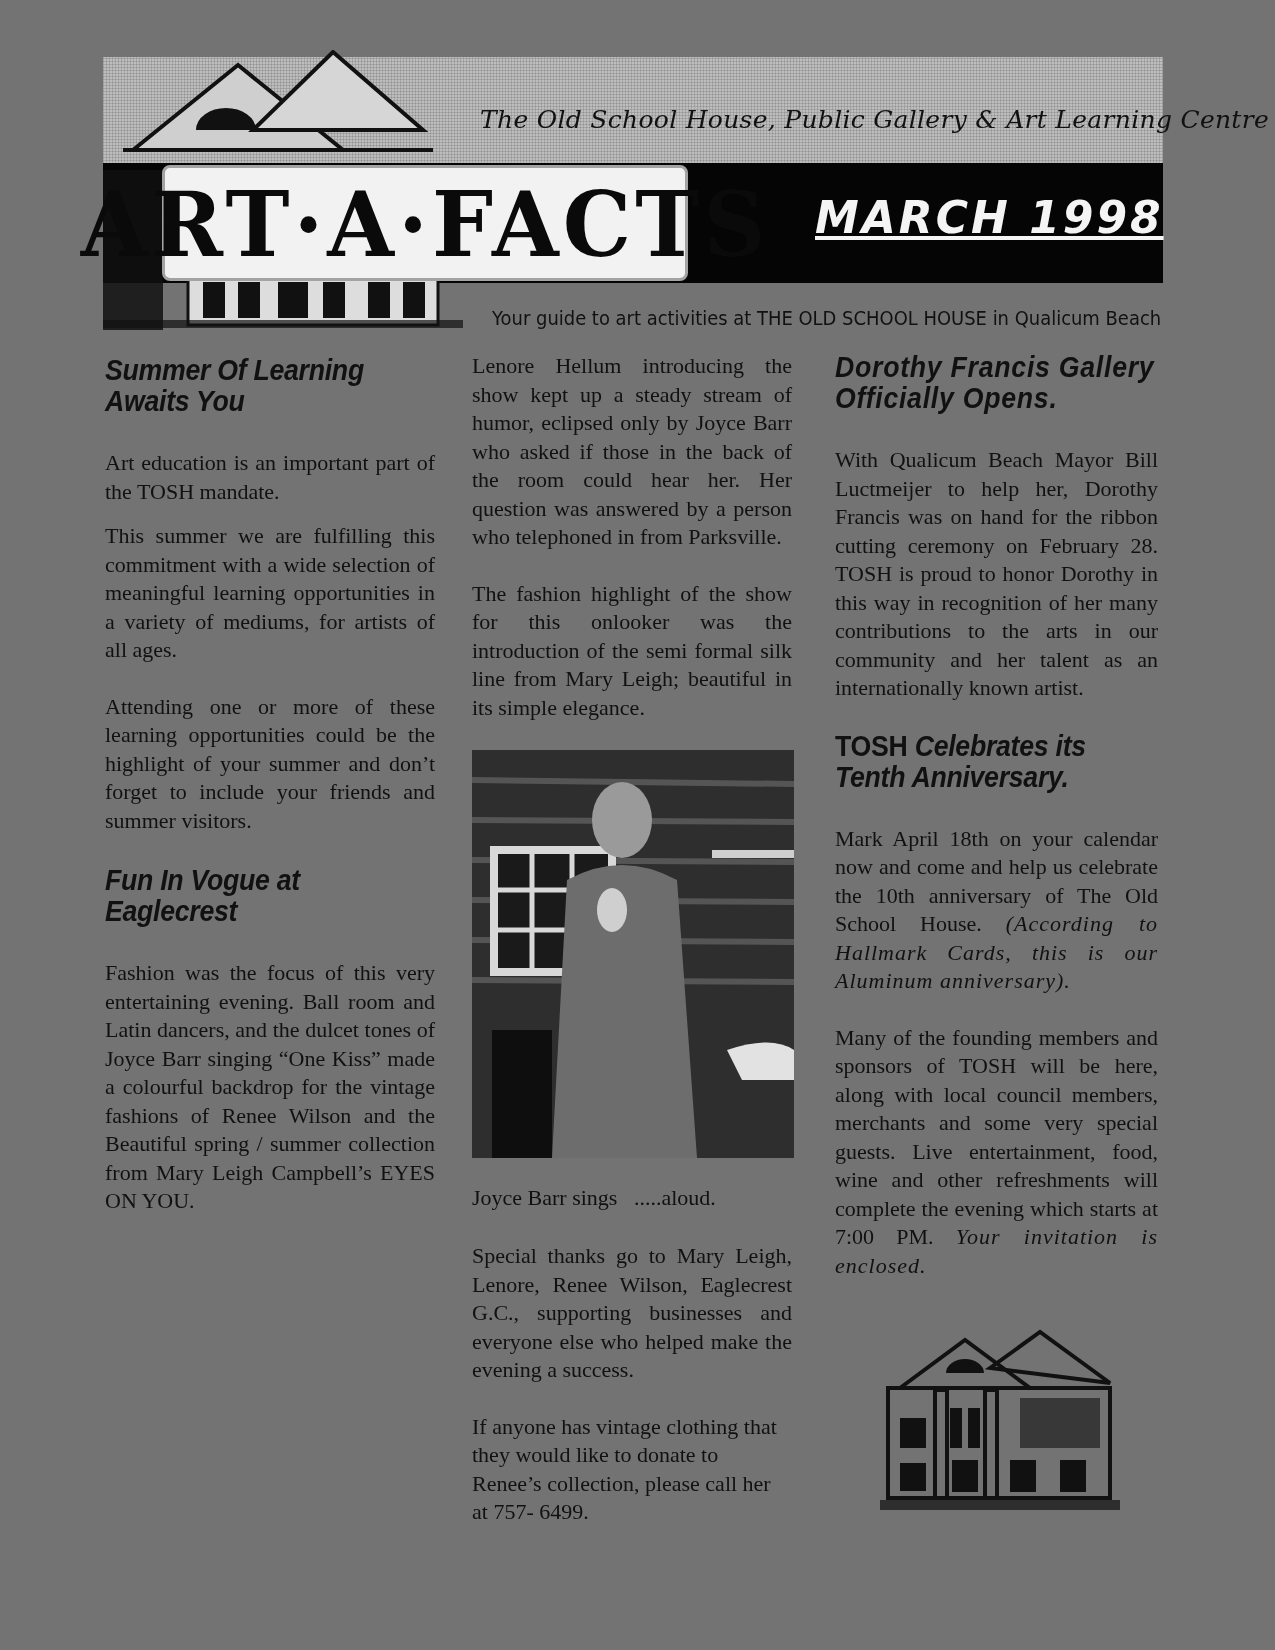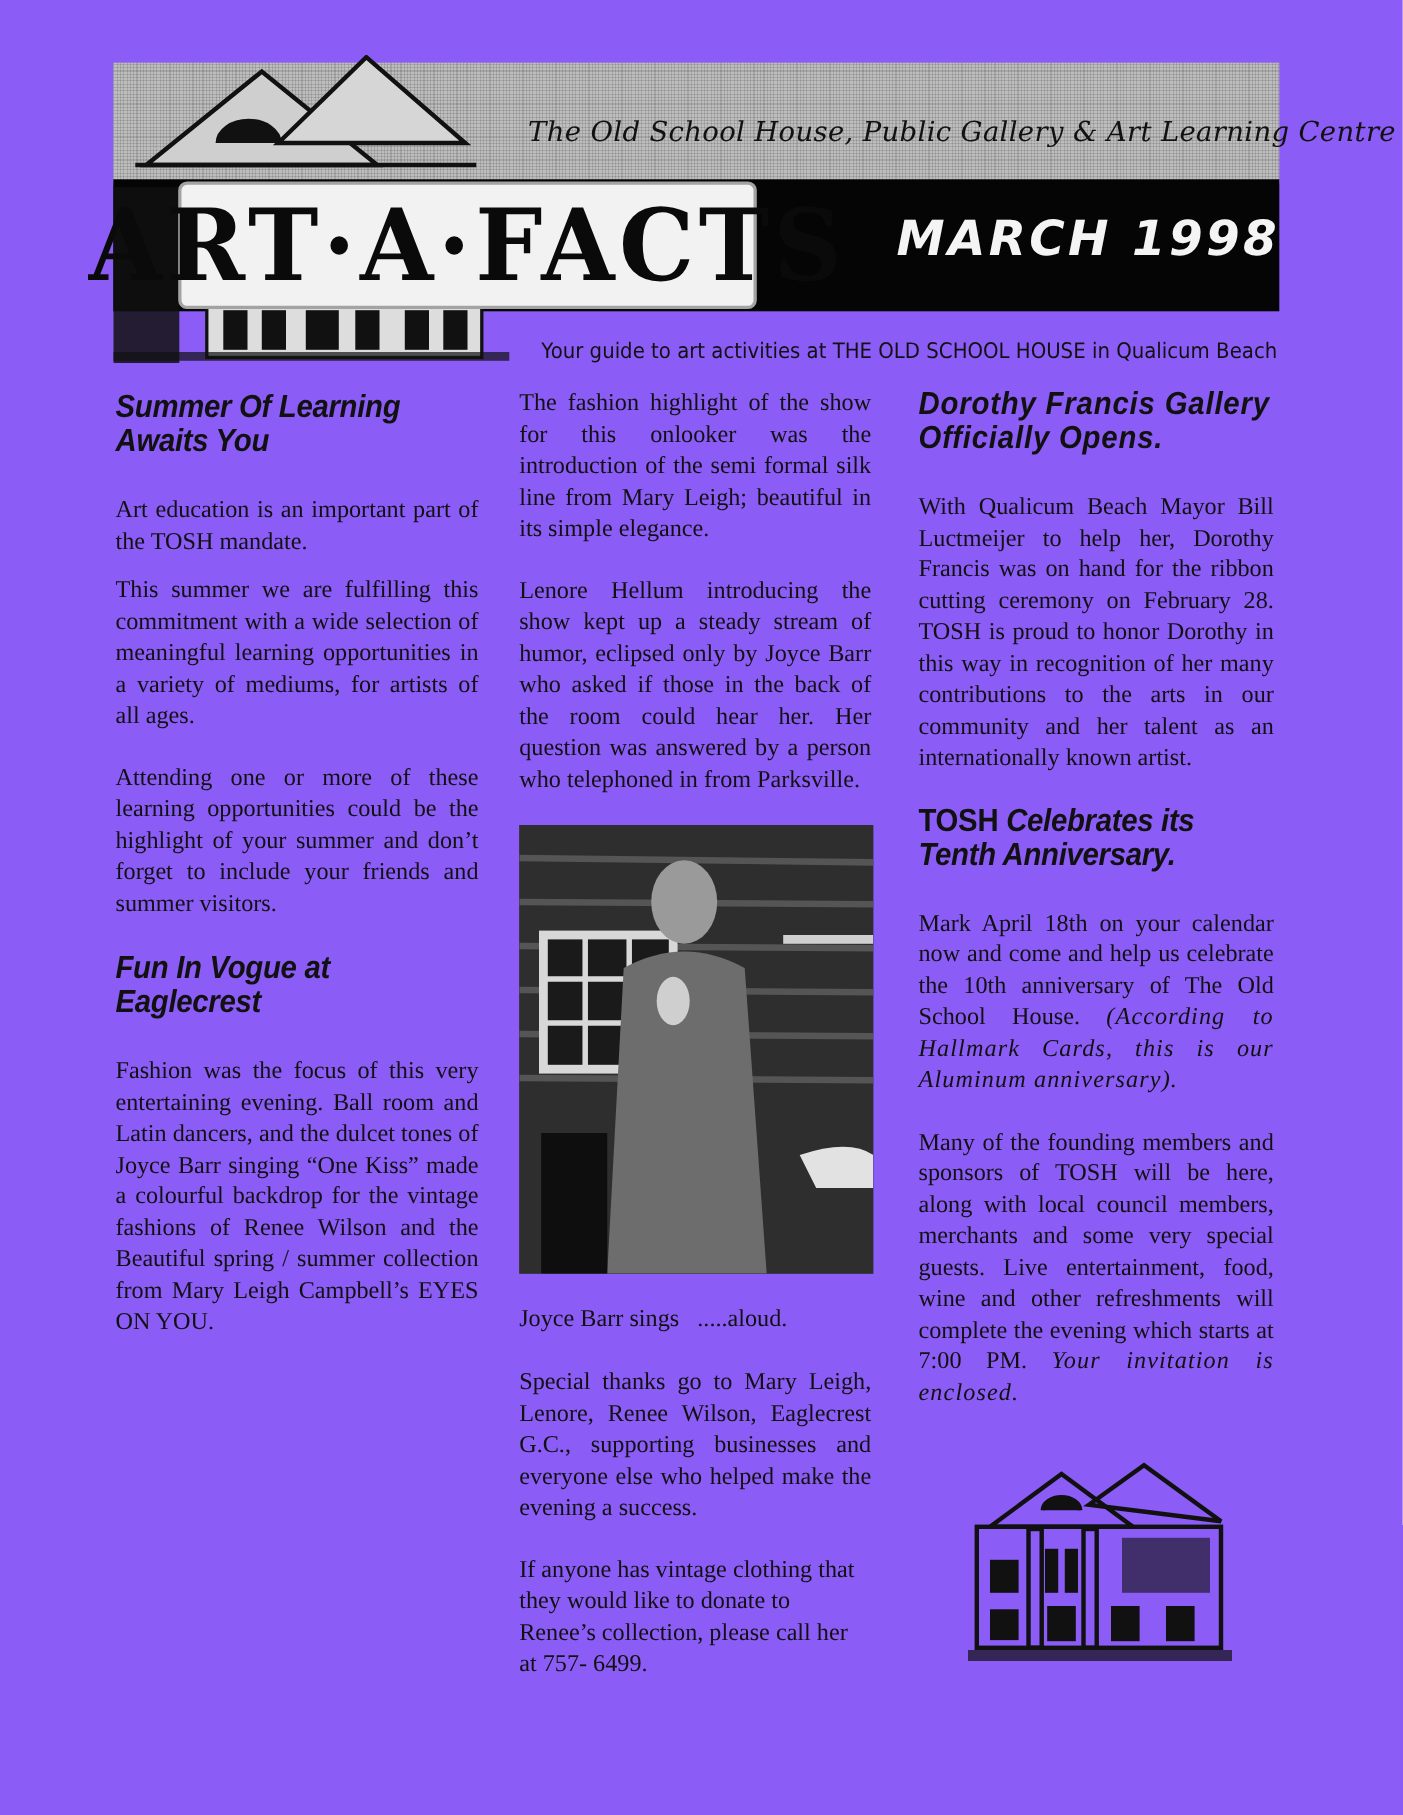--- a/index.html
+++ b/index.html
@@ -1,40 +1,40 @@
 <!DOCTYPE html>
 <html><head>
 <meta charset="utf-8">
 <style>
   html, body { margin: 0; padding: 0; }
   body {
     width: 1275px; height: 1650px; background: #ffffff; position: relative; overflow: hidden;
     font-family: "Liberation Serif", serif; color: #111;
   }
-  .page { position: absolute; left: 0; top: 0; width: 1275px; height: 1650px; background: #8b5cf6; }
+  .page { position: absolute; left: 0; top: 0; width: 1275px; height: 1650px; background: #737373; }
 
   
   .mast-gray {
     position: absolute; left: 103px; top: 57px; width: 1060px; height: 110px;
     background-color: #bdbdbd;
     background-image:
       repeating-linear-gradient(0deg, rgba(0,0,0,0.12) 0 1px, transparent 1px 3px),
       repeating-linear-gradient(90deg, rgba(0,0,0,0.12) 0 1px, transparent 1px 3px);
   }
   .mast-black {
     position: absolute; left: 103px; top: 163px; width: 1060px; height: 120px; background: #050505;
   }
   .org-line {
     position: absolute; left: 480px; top: 105px; width: 680px;
     font-family: "DejaVu Serif", serif; font-style: italic; font-size: 25px; color: #111;
     letter-spacing: 0.3px; white-space: nowrap;
   }
   .issue-date {
     position: absolute; left: 815px; top: 192px; font-family: "DejaVu Sans", sans-serif;
-    font-weight: bold; font-style: italic; font-size: 44px; color: #f4f4f4; letter-spacing: 3px;
+    font-weight: bold; font-style: italic; font-size: 44px; color: #f4f4f4; letter-spacing: 3px; text-decoration: underline;
   }
   .logo-box {
     position: absolute; left: 162px; top: 165px; width: 520px; height: 110px;
     background: #f2f2f2; border: 3px solid #a3a3a3; border-radius: 8px;
     display: flex; align-items: center; justify-content: center;
   }
   .logo-text {
     font-family: "DejaVu Serif", serif; font-size: 86px; font-weight: bold; color: #0a0a0a;
     letter-spacing: 4px; transform: scaleY(1.05); white-space: nowrap;
   }
@@ -107,22 +107,22 @@
   <div class="col col1">
     <h2 class="headline">Summer Of Learning Awaits You</h2>
     <p class="para" style="margin-bottom:16px">Art education is an important part of the TOSH mandate.</p>
     <p class="para">This summer we are fulfilling this commitment with a wide selection of meaningful learning opportunities in a variety of mediums, for artists of all ages.</p>
     <p class="para">Attending one or more of these learning opportunities could be the highlight of your summer and don’t forget to include your friends and summer visitors.</p>
     <h2 class="headline" style="margin-top:30px">Fun In Vogue at Eaglecrest</h2>
     <p class="para">Fashion was the focus of this very entertaining evening. Ball room and Latin dancers, and the dulcet tones of Joyce Barr singing “One Kiss” made a colourful backdrop for the vintage fashions of Renee Wilson and the Beautiful spring / summer collection from Mary Leigh Campbell’s EYES ON YOU.</p>
   </div>
 
   <div class="col col2">
+    <p class="para">Lenore Hellum introducing the show kept up a steady stream of humor, eclipsed only by Joyce Barr who asked if those in the back of the room could hear her. Her question was answered by a person who telephoned in from Parksville.</p>
     <p class="para">The fashion highlight of the show for this onlooker was the introduction of the semi formal silk line from Mary Leigh; beautiful in its simple elegance.</p>
-    <p class="para">Lenore Hellum introducing the show kept up a steady stream of humor, eclipsed only by Joyce Barr who asked if those in the back of the room could hear her. Her question was answered by a person who telephoned in from Parksville.</p>
     <div class="photo">
       <svg width="322" height="408" viewBox="0 0 322 408">
         <rect width="322" height="408" fill="#2e2e2e"></rect>
         <g stroke="#555" stroke-width="6">
           <line x1="0" y1="30" x2="322" y2="34"></line>
             <line x1="0" y1="70" x2="322" y2="72"></line>
           <line x1="0" y1="110" x2="322" y2="112"></line>
             <line x1="0" y1="150" x2="322" y2="152"></line>
           <line x1="0" y1="190" x2="322" y2="192"></line>
             <line x1="0" y1="230" x2="322" y2="232"></line>

